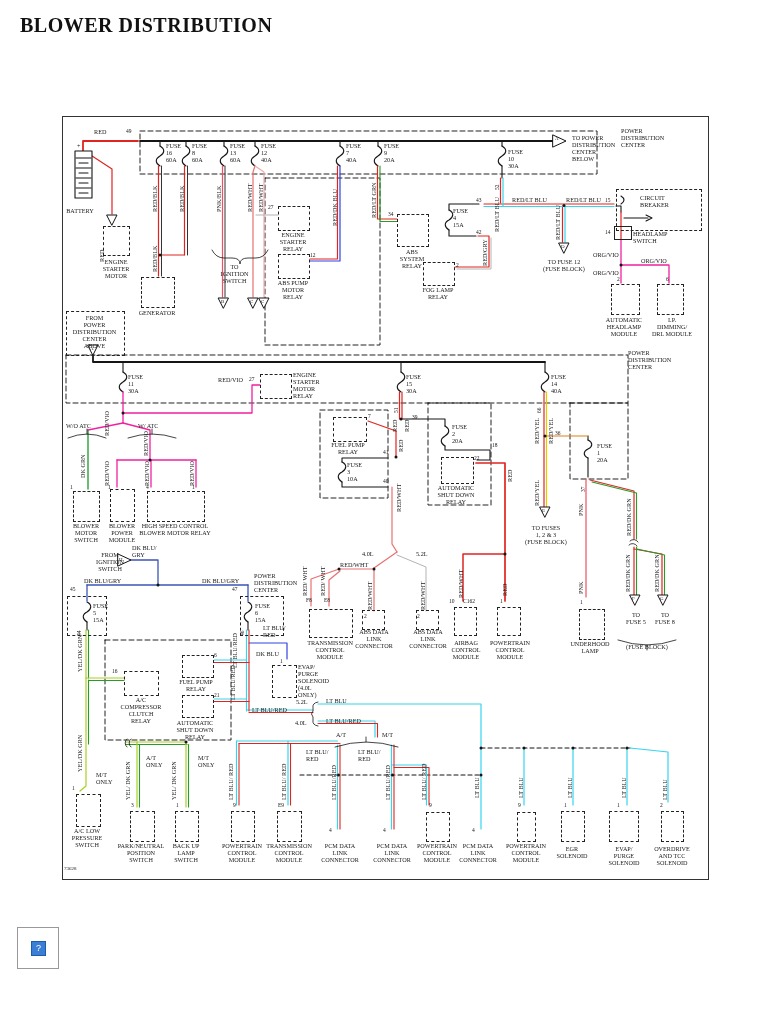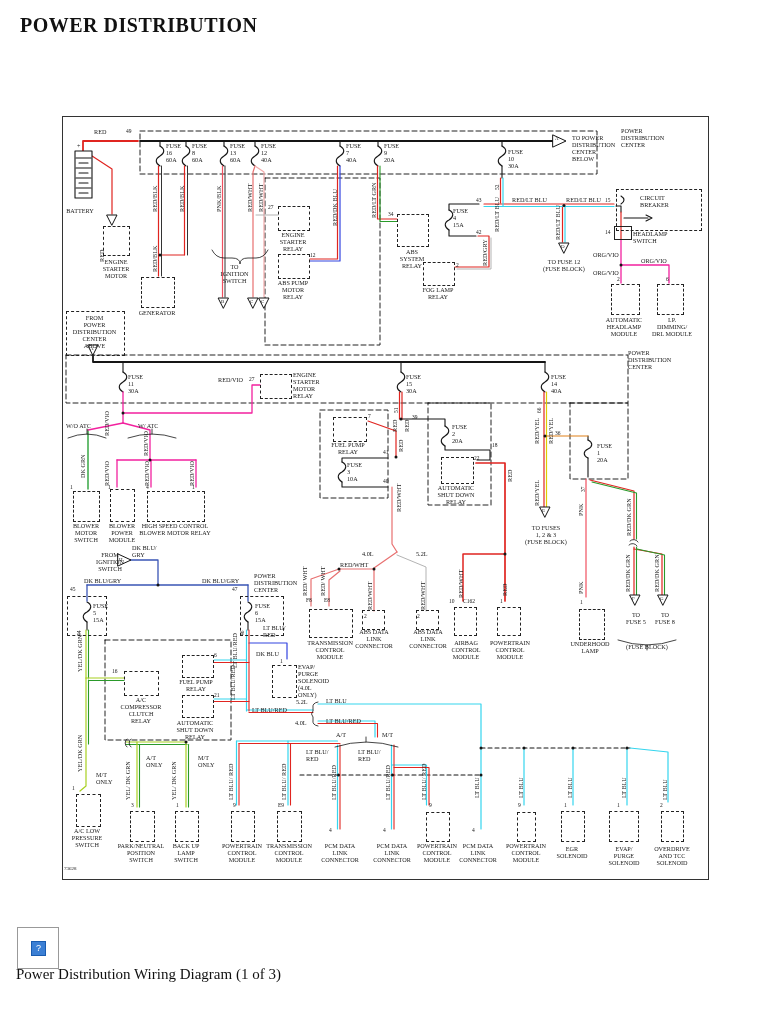--- a/index.html
+++ b/index.html
@@ -16,21 +16,21 @@
   .bx.sd{border-style:solid;}
   #thumb{position:absolute;left:17px;top:927px;width:40px;height:40px;border:1px solid #999;background:#fff;}
   #thumb .q{position:absolute;left:13px;top:13px;width:13px;height:13px;background:#3b7fd4;border:1px solid #1a5cb0;
     color:#fff;font-size:9px;line-height:13px;text-align:center;font-family:"Liberation Sans",sans-serif;}
   #caption{position:absolute;left:16px;top:966px;font-size:15px;color:#111;}
 </style>
 </head>
 <body>
 
 <div id="page">
-  <div id="title">POWER DISTRIBUTION</div>
+  <div id="title">BLOWER DISTRIBUTION</div>
   <div id="frame"></div>
 
   <svg id="wires" width="768" height="1024" viewBox="0 0 768 1024">
     <g fill="none" stroke-linecap="round" stroke-linejoin="round">
 
       <g stroke="#222" stroke-width="1" stroke-dasharray="5 3">
         <rect x="140" y="131" width="457" height="43"></rect>
         <rect x="265" y="178" width="115" height="167"></rect>
         <rect x="66" y="355" width="562" height="48"></rect>
         <rect x="320" y="410" width="68" height="88"></rect>
@@ -696,14 +696,13 @@
       <div class="bx" style="left: 426px; top: 812px; width: 22px; height: 28px;"></div>
       <div class="bx" style="left: 517px; top: 812px; width: 17px; height: 28px;"></div>
       <div class="bx" style="left: 561px; top: 811px; width: 22px; height: 29px;"></div>
       <div class="bx" style="left: 609px; top: 811px; width: 28px; height: 29px;"></div>
       <div class="bx" style="left: 661px; top: 811px; width: 21px; height: 29px;"></div>
     </div>
 
   <div id="thumb">
     <div class="q">?</div>
   </div>
-  <div id="caption">Power Distribution Wiring Diagram (1 of 3)</div>
 </div>
 
 </body></html>

